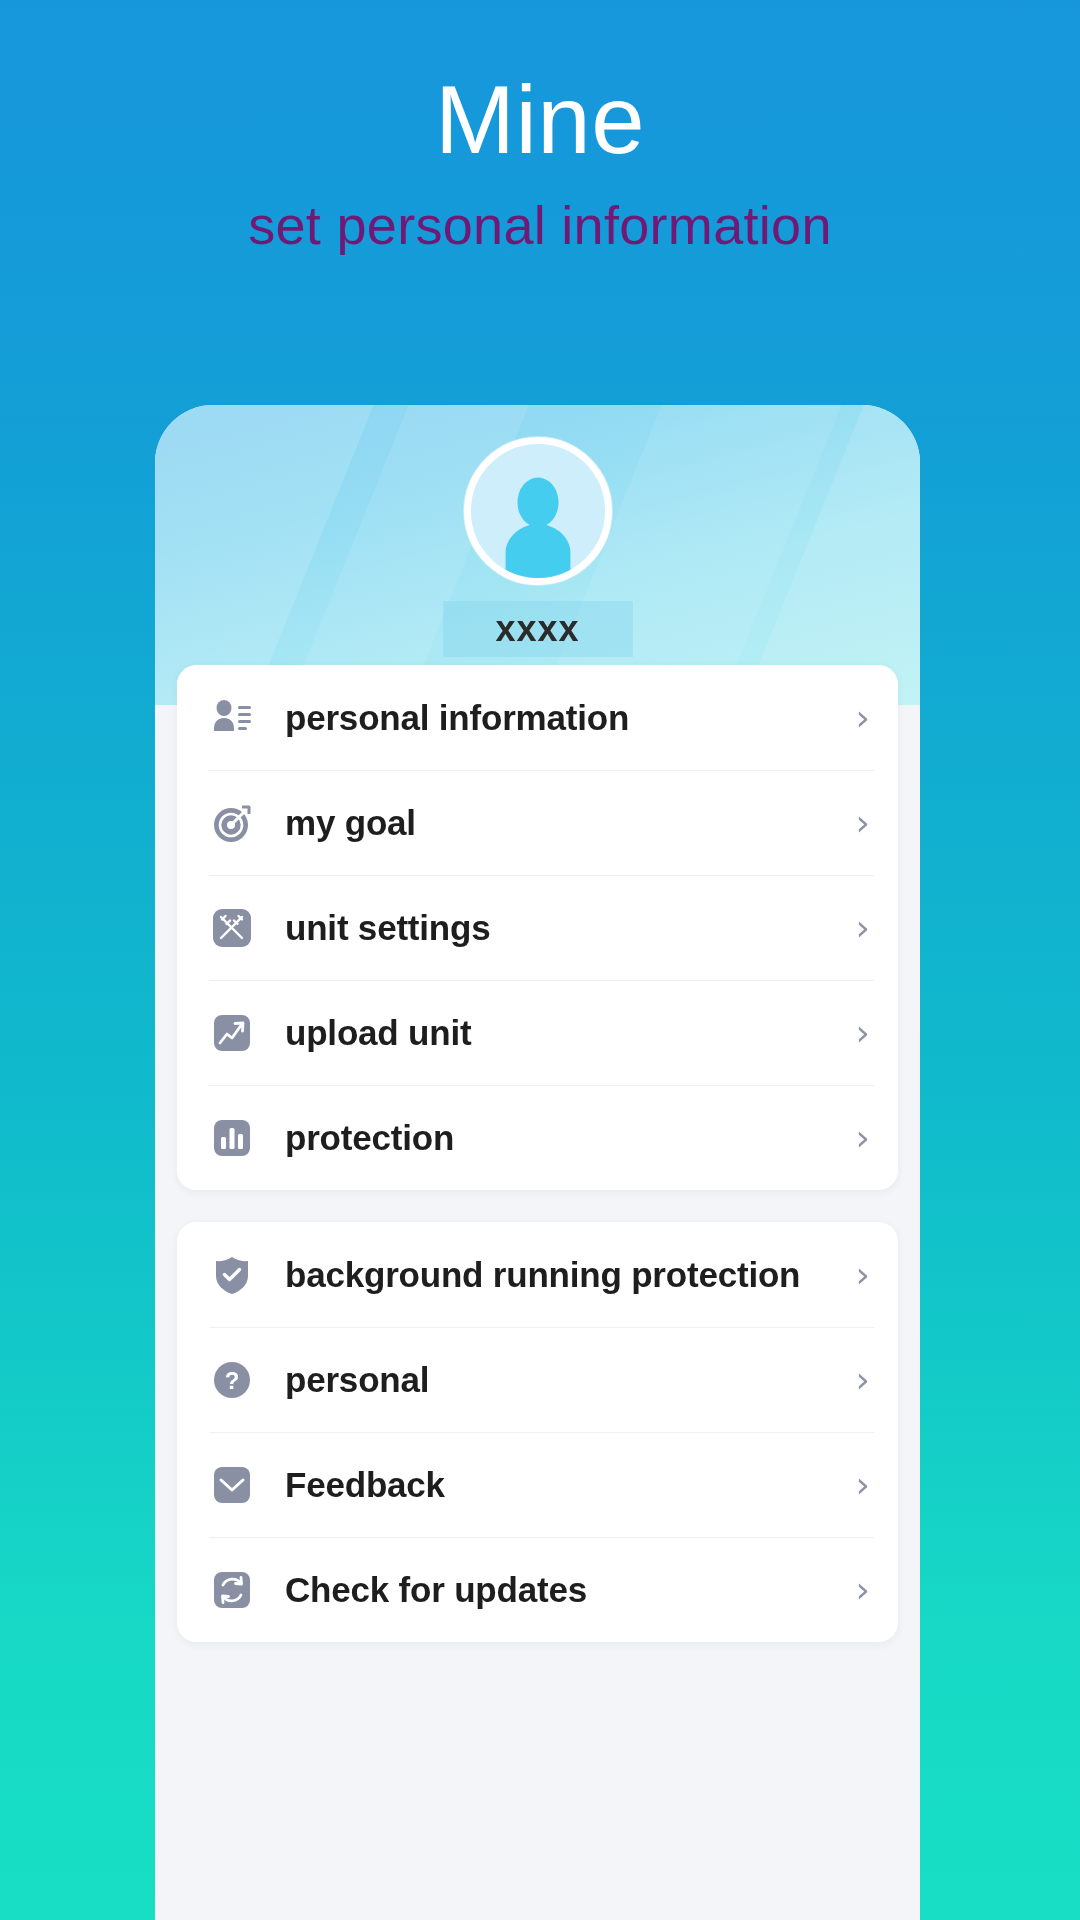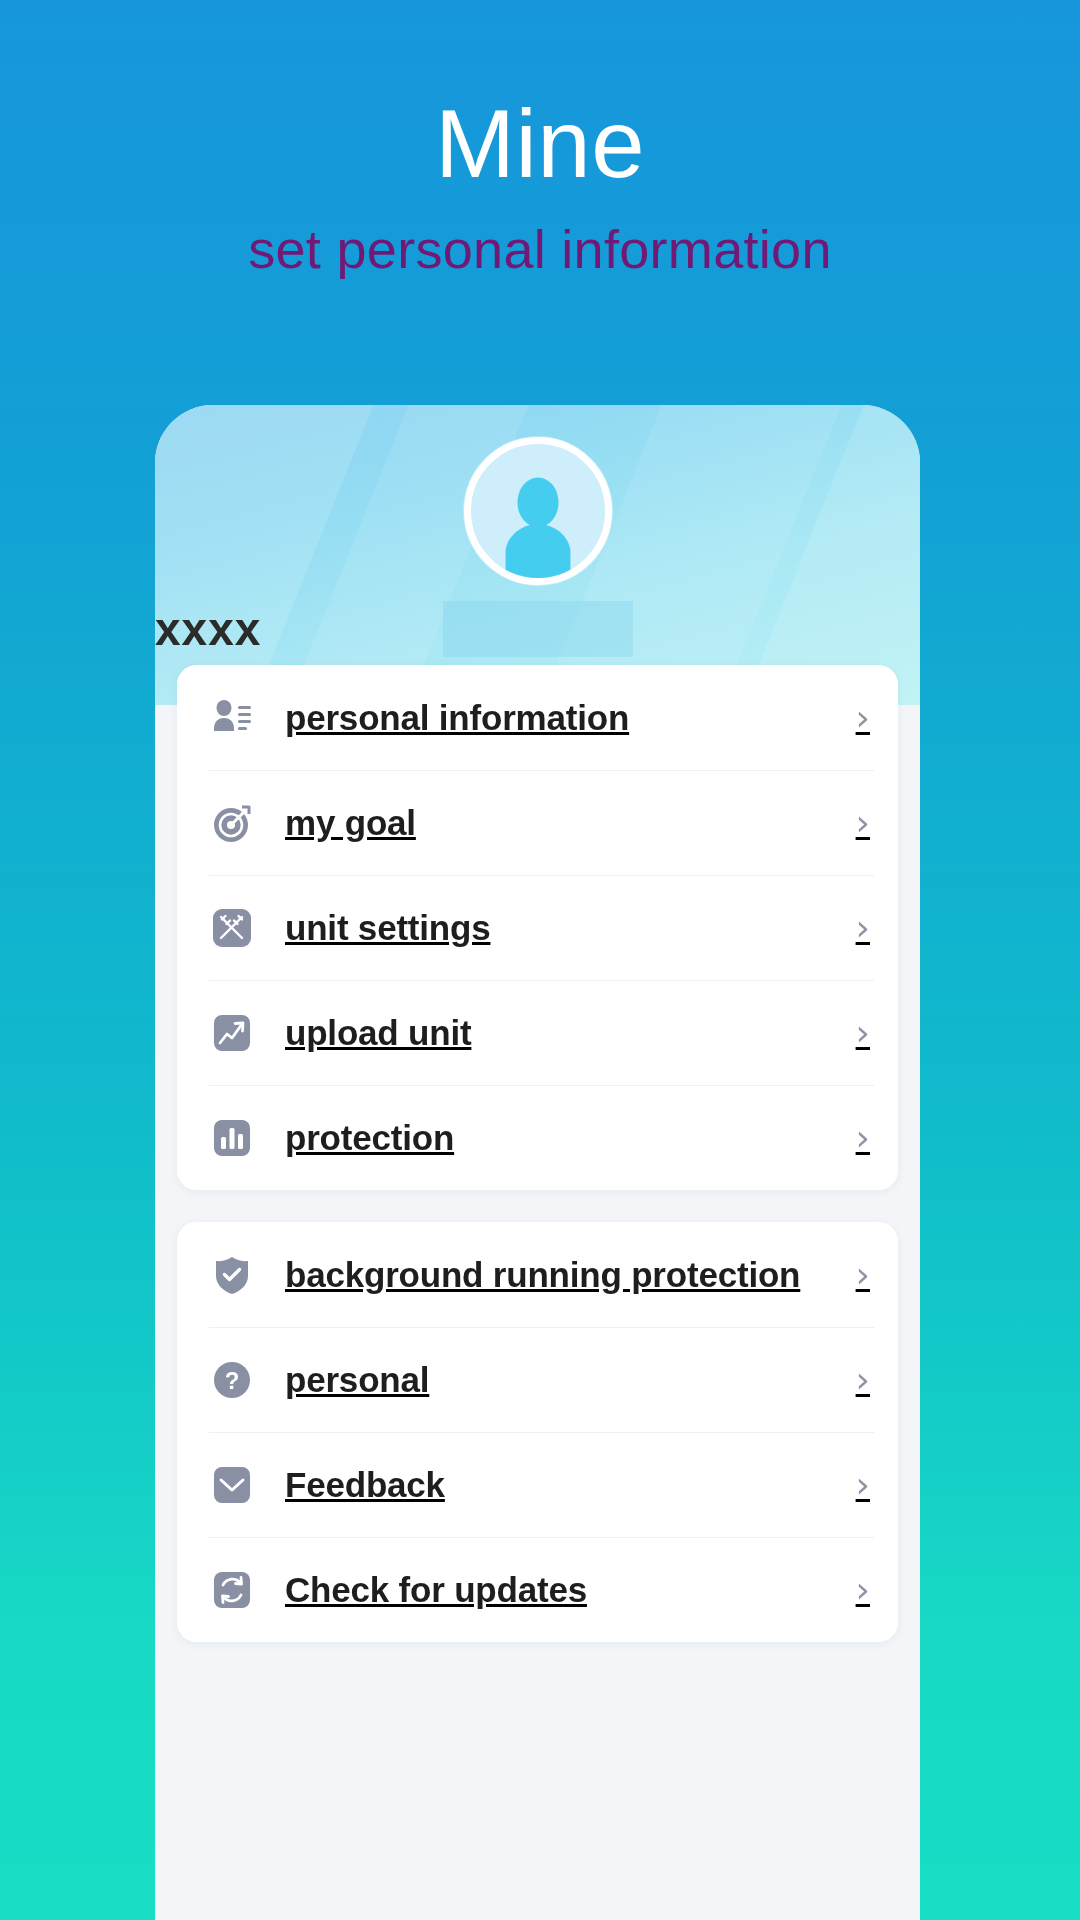--- a/index.html
+++ b/index.html
@@ -18,21 +18,20 @@
     position:absolute; top:0; left:0; width:1080px; height:400px;
     display:flex; flex-direction:column; align-items:center;
     padding-top:72px;
   }
   .promo-title {
     color:#ffffff;
     font-size:96px;
     font-weight:400;
     line-height:1.0;
     letter-spacing:0.5px;
-    margin-top:24px;
   }
   .promo-sub {
     color:#701a75;
     font-size:54px;
     font-weight:300;
     line-height:1.0;
     margin-top:30px;
     letter-spacing:0.3px;
   }
 
@@ -84,34 +83,33 @@
     left:50%; transform:translateX(-50%);
     top:196px;
     width:190px; height:56px;
     background:rgba(120,205,235,0.30);
   }
   .username {
     position:absolute;
     left:50%; transform:translateX(-50%);
     top:200px;
     width:100%;
-    text-align:left;
+    text-align:center;
     color:#2b2b2b;
-    font-size:46px;
+    font-size:36px;
     font-weight:bold;
     letter-spacing:1px;
     line-height:48px;
   }
 
   
   .cards {
     position:relative;
     margin-top:-52px;
     padding:12px 22px;
-    text-decoration:underline;
   }
   .card {
     background:#ffffff;
     border-radius:20px;
     overflow:hidden;
     box-shadow:0 2px 10px rgba(35,60,90,0.06);
   }
   .card + .card { margin-top:32px; }
 
   .row {

